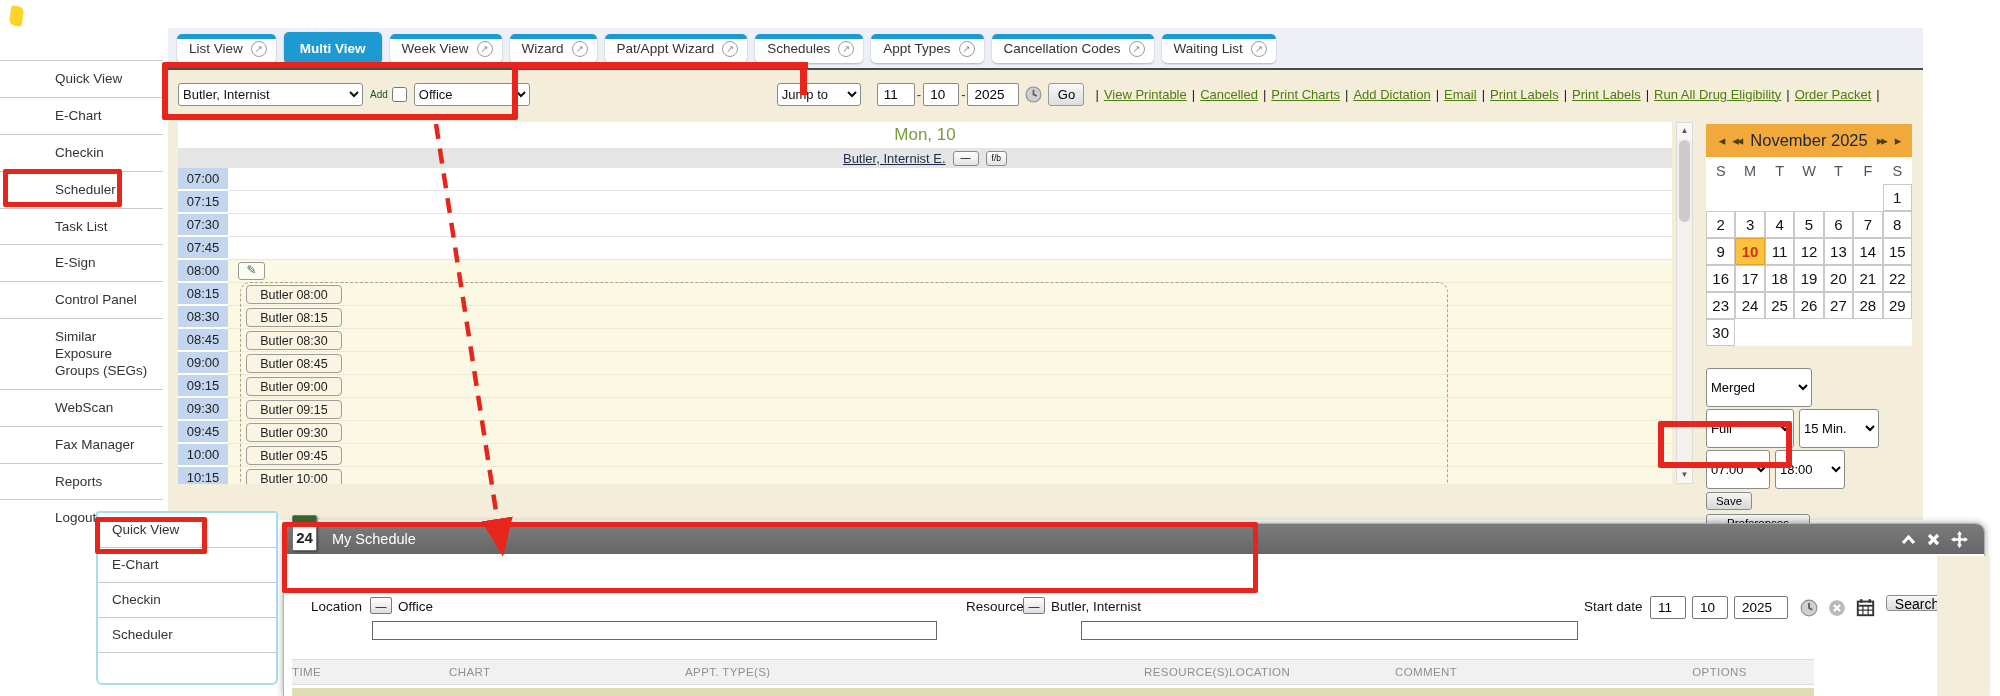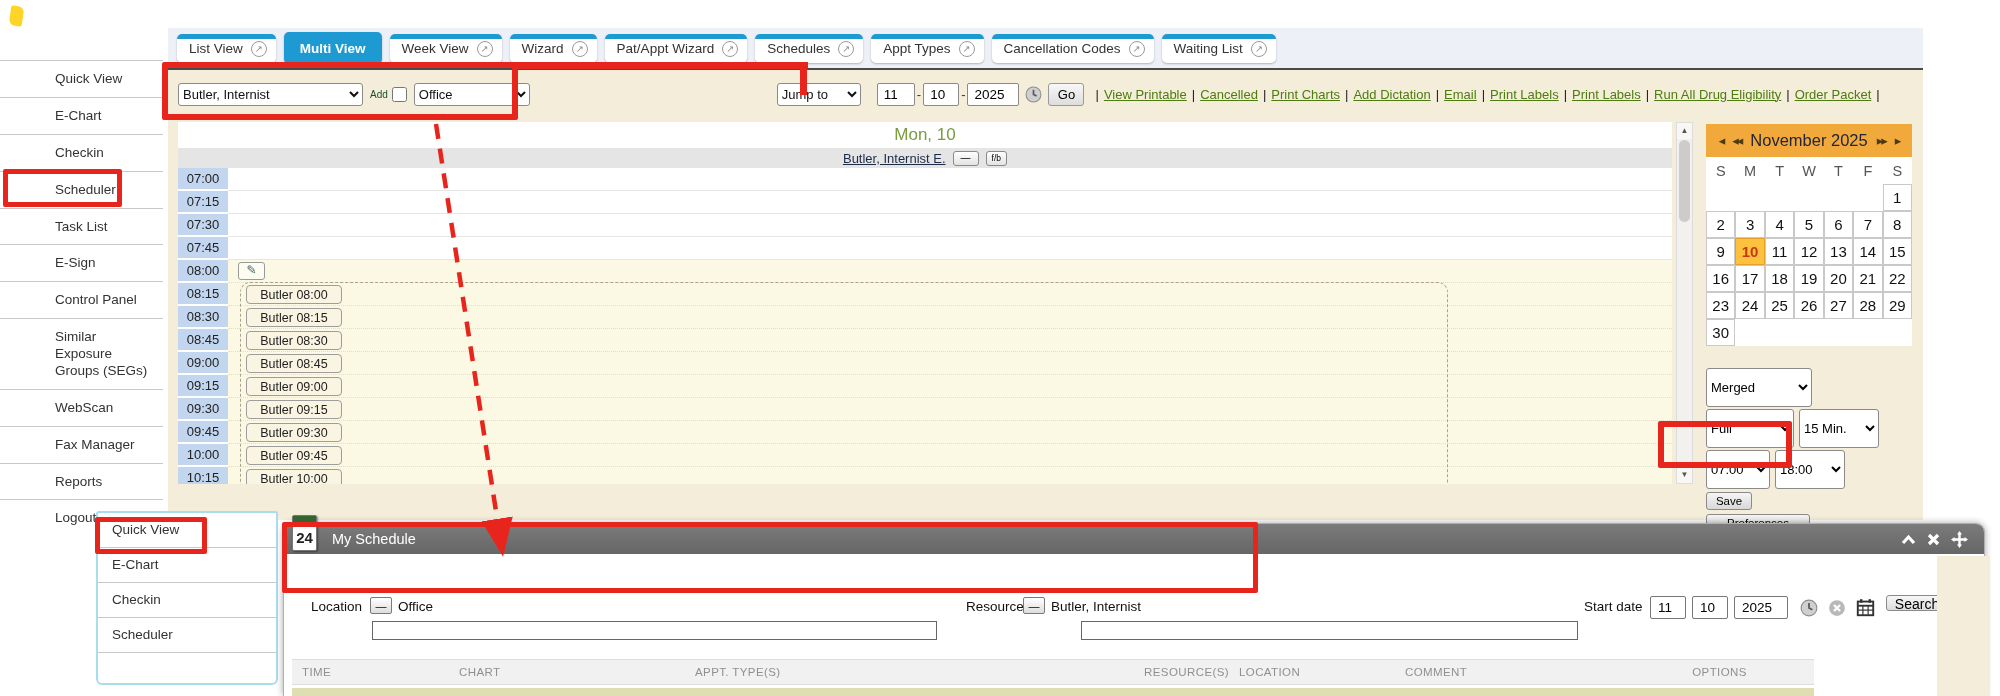--- a/index.html
+++ b/index.html
@@ -134,21 +134,21 @@
   .ms-ico { position: absolute; cursor: pointer; display: inline-flex; }
   .search-btn { position: absolute; left: 1602px; top: 41px; width: 62px; height: 16px;
     background: linear-gradient(#f7f7f7,#ddd); border: 1px solid #8a8a8a; border-radius: 3px;
     font-size: 14px; font-family: "Liberation Sans", sans-serif; cursor: pointer; }
 
   .ms-table { position: absolute; left: 8px; top: 105px; width: 1522px; }
   .mt-head { display: flex; height: 26px; background: #f1f1f1; border-top: 1px solid #ddd; border-bottom: 1px solid #ddd;
     align-items: center; color: #909090; font-size: 11.5px; letter-spacing: .4px; }
   .mt-row { display: flex; height: 34px; background: #dfddb2; align-items: center; margin-top: 3px;
     font-size: 13.5px; color: #111; }
-  .c { padding-left: 10px; }
+  .c { }
   .c1 { width: 157px; } .c2 { width: 236px; } .c3 { width: 265px; } .c4 { width: 279px; text-align: right; }
   .c5 { width: 166px; } .c6 { width: 230px; }
   .c7 { flex: 1; display: flex; justify-content: center; padding-left: 0; gap: 5px; }
 
   
   .beige-strip { position: absolute; left: 1937px; top: 556px; width: 53px; height: 140px; background: #f4edda; z-index: 15; }
 
   
   .rbox { position: absolute; border: 6px solid #e8251c; border-radius: 2px; z-index: 55; pointer-events: none; }
   .rbox1 { left: 162px; top: 62px; width: 356px; height: 58px; }

